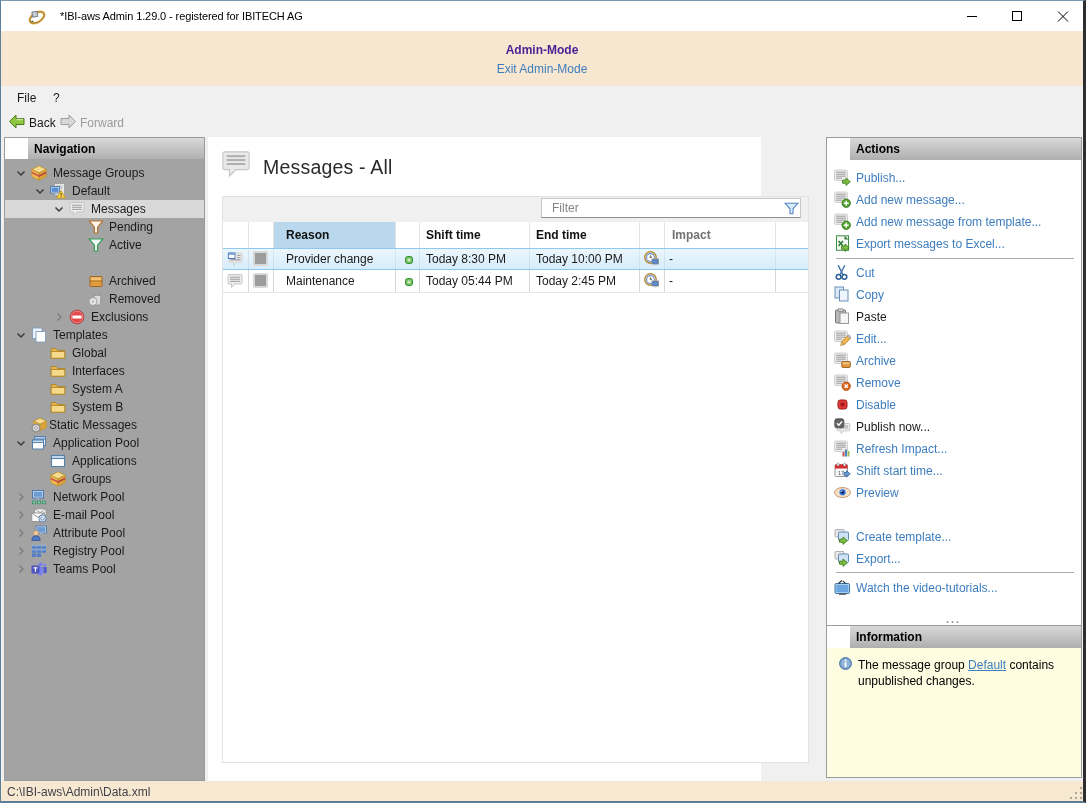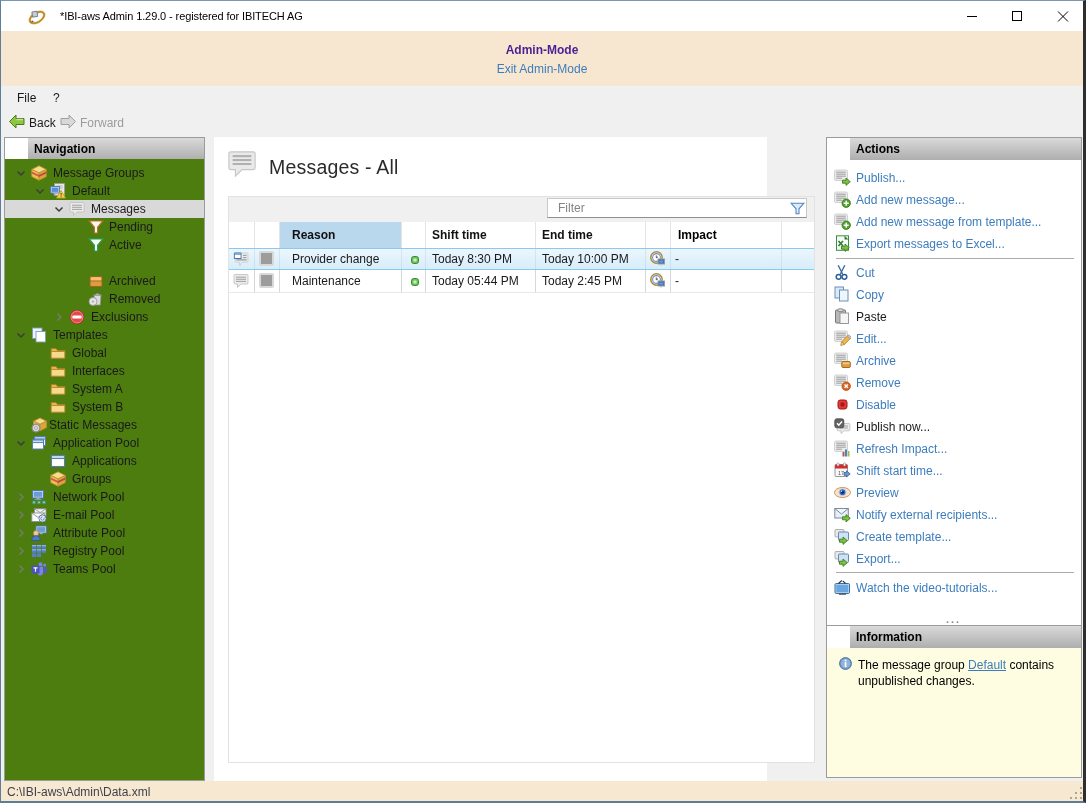--- a/index.html
+++ b/index.html
@@ -18,28 +18,28 @@
   #banner .b2 { margin-top:5px; font-size:12px; }
   
   #menubar { left:0; top:85px; width:1082px; height:23px; background:#f0f0f0; }
   #toolbar { left:0; top:108px; width:1082px; height:26px; background:#f0f0f0; }
   
   .panel { background:#ffffff; border:1px solid #9b9b9b; }
   .phead { position:absolute; left:0; top:0; right:0; height:22px;
            background:linear-gradient(#d9d9d9,#aeaeae);
            font-weight:bold; color:#000; padding:4px 0 0 6px;margin-left:23px; }
   #nav { left:3px; top:136px; width:201px; height:644px; }
-  #navbody { position:absolute; left:0; top:21px; right:0; bottom:0; background:#4d7c0f; overflow:hidden; }
+  #navbody { position:absolute; left:0; top:21px; right:0; bottom:0; background:#a3a3a3; overflow:hidden; }
   .trow { position:absolute; left:0; width:199px; height:18px; }
   .trow .txt { position:absolute; top:2px; font-size:12px; white-space:nowrap; }
   .trow.sel { background:#d9d9d9; }
   .chev { position:absolute; top:3px; width:12px; height:12px; }
   .ticon { position:absolute; top:1px; width:16px; height:16px; }
   
-  #center { left:213px; top:136px; width:553px; height:644px; background:#fff;text-decoration:underline; }
+  #center { left:207px; top:136px; width:553px; height:644px; background:#fff;text-decoration:underline; }
   
   #actions { left:825px; top:136px; width:256px; height:489px; }
   .aitem { position:absolute; left:7px; height:22px; width:240px; }
   .aitem .aicon { position:absolute; left:0px; top:2px; width:17px; height:17px; }
   .aitem .atxt { position:absolute; left:22px; top:4px; font-size:12px; white-space:nowrap; }
   .asep { position:absolute; left:9px; width:238px; border-top:1px solid #ababab; }
   #info { left:825px; top:624px; width:256px; height:153px; }
   #infobody { position:absolute; left:0; top:22px; right:0; bottom:0; background:#fffde1; }
   
   #status { left:0; top:780px; width:1082px; height:20px; background:#f7e8d2; color:#42424b; }
@@ -357,21 +357,21 @@
 <div class="r" style="left:15px;top:60px;width:585px;height:25px;background:#f0f0f0"></div>
 <div class="r" style="left:333px;top:61px;width:260px;height:20px;background:#fff;border:1px solid #c8c8c8;border-bottom:1px solid #8f8f8f"></div>
 <div class="r" style="left:344px;top:64px;color:#848484">Filter</div>
 <svg class="r" style="left:576px;top:64px" width="15" height="15" viewBox="0 0 16 16">
         <path d="M1.2 2.5 H14.8 L9.6 8.3 V13.5 H6.4 V8.3 Z" fill="#dcebf8" stroke="#4f83c2" stroke-width="1.1"></path>
       </svg>
 <div class="r" style="left:65px;top:85px;width:122px;height:26px;background:#b9d8ee"></div>
 <div class="r" style="left:78px;top:91px;font-weight:600;color:#111">Reason</div>
 <div class="r" style="left:218px;top:91px;font-weight:600;color:#111">Shift time</div>
 <div class="r" style="left:328px;top:91px;font-weight:600;color:#111">End time</div>
-<div class="r" style="left:464px;top:91px;font-weight:600;color:#000000">Impact</div>
+<div class="r" style="left:464px;top:91px;font-weight:600;color:#737373">Impact</div>
 <div class="r" style="left:40px;top:85px;width:1px;height:70px;background:#e4e4e4"></div>
 <div class="r" style="left:65px;top:85px;width:1px;height:70px;background:#e4e4e4"></div>
 <div class="r" style="left:187px;top:85px;width:1px;height:70px;background:#e4e4e4"></div>
 <div class="r" style="left:211px;top:85px;width:1px;height:70px;background:#e4e4e4"></div>
 <div class="r" style="left:321px;top:85px;width:1px;height:70px;background:#e4e4e4"></div>
 <div class="r" style="left:431px;top:85px;width:1px;height:70px;background:#e4e4e4"></div>
 <div class="r" style="left:456px;top:85px;width:1px;height:70px;background:#e4e4e4"></div>
 <div class="r" style="left:567px;top:85px;width:1px;height:70px;background:#e4e4e4"></div>
 <div class="r" style="left:15px;top:111px;width:585px;height:22px;background:linear-gradient(#ebf6fd,#d7edfb);border-top:1px solid #8ec8ed;border-bottom:1px solid #8ec8ed"></div>
 <div class="r" style="left:15px;top:155px;width:585px;height:1px;background:#e8e8e8"></div>
@@ -592,28 +592,20 @@
 <div class="aitem" style="top:344px">
         <svg class="aicon" viewBox="0 0 17 17">
           <ellipse cx="8.5" cy="8.5" rx="8" ry="5" fill="#fbe3cb" stroke="#c89468" stroke-width="1"></ellipse>
           <circle cx="8.5" cy="8.2" r="3.6" fill="#ffffff" stroke="#aaa" stroke-width="0.5"></circle>
           <circle cx="8.5" cy="8.2" r="3" fill="#2a66c8"></circle>
           <circle cx="8.5" cy="8.2" r="1.3" fill="#0a1a50"></circle>
           <circle cx="7.5" cy="7.2" r="0.8" fill="#cfe0f8"></circle>
         </svg>
         <div class="atxt link" style="">Preview</div>
       </div>
-<div class="aitem" style="top:366px">
-        <svg class="aicon" viewBox="0 0 17 17">
-          <rect x="0.8" y="2.5" width="13.5" height="9.5" fill="#e8eef5" stroke="#7a8aa0" stroke-width="1"></rect>
-          <polygon points="0.8,2.5 7.5,8 14.3,2.5" fill="#f5f8fb" stroke="#7a8aa0" stroke-width="1"></polygon>
-          <path d="M8.5 10.8 H12 V8.6 L16.3 12.3 L12 16 V13.8 H8.5 Z" fill="#7cc144" stroke="#3f7d1a" stroke-width="0.9"></path>
-        </svg>
-        <div class="atxt link" style="">Notify external recipients...</div>
-      </div>
 <div class="aitem" style="top:388px">
         <svg class="aicon" viewBox="0 0 17 17">
           <rect x="1" y="1.5" width="9" height="7.5" rx="1" fill="#e8e8e8" stroke="#a8a8a8" stroke-width="0.9"></rect>
           <rect x="4.5" y="4" width="10" height="8.5" rx="1" fill="#cfe2f5" stroke="#5580ad" stroke-width="0.9"></rect>
           <path d="M5.5 11.2 H9 V9 L13.3 12.7 L9 16.4 V14.2 H5.5 Z" fill="#7cc144" stroke="#3f7d1a" stroke-width="0.9"></path>
         </svg>
         <div class="atxt link" style="">Create template...</div>
       </div>
 <div class="aitem" style="top:410px">
         <svg class="aicon" viewBox="0 0 17 17">

